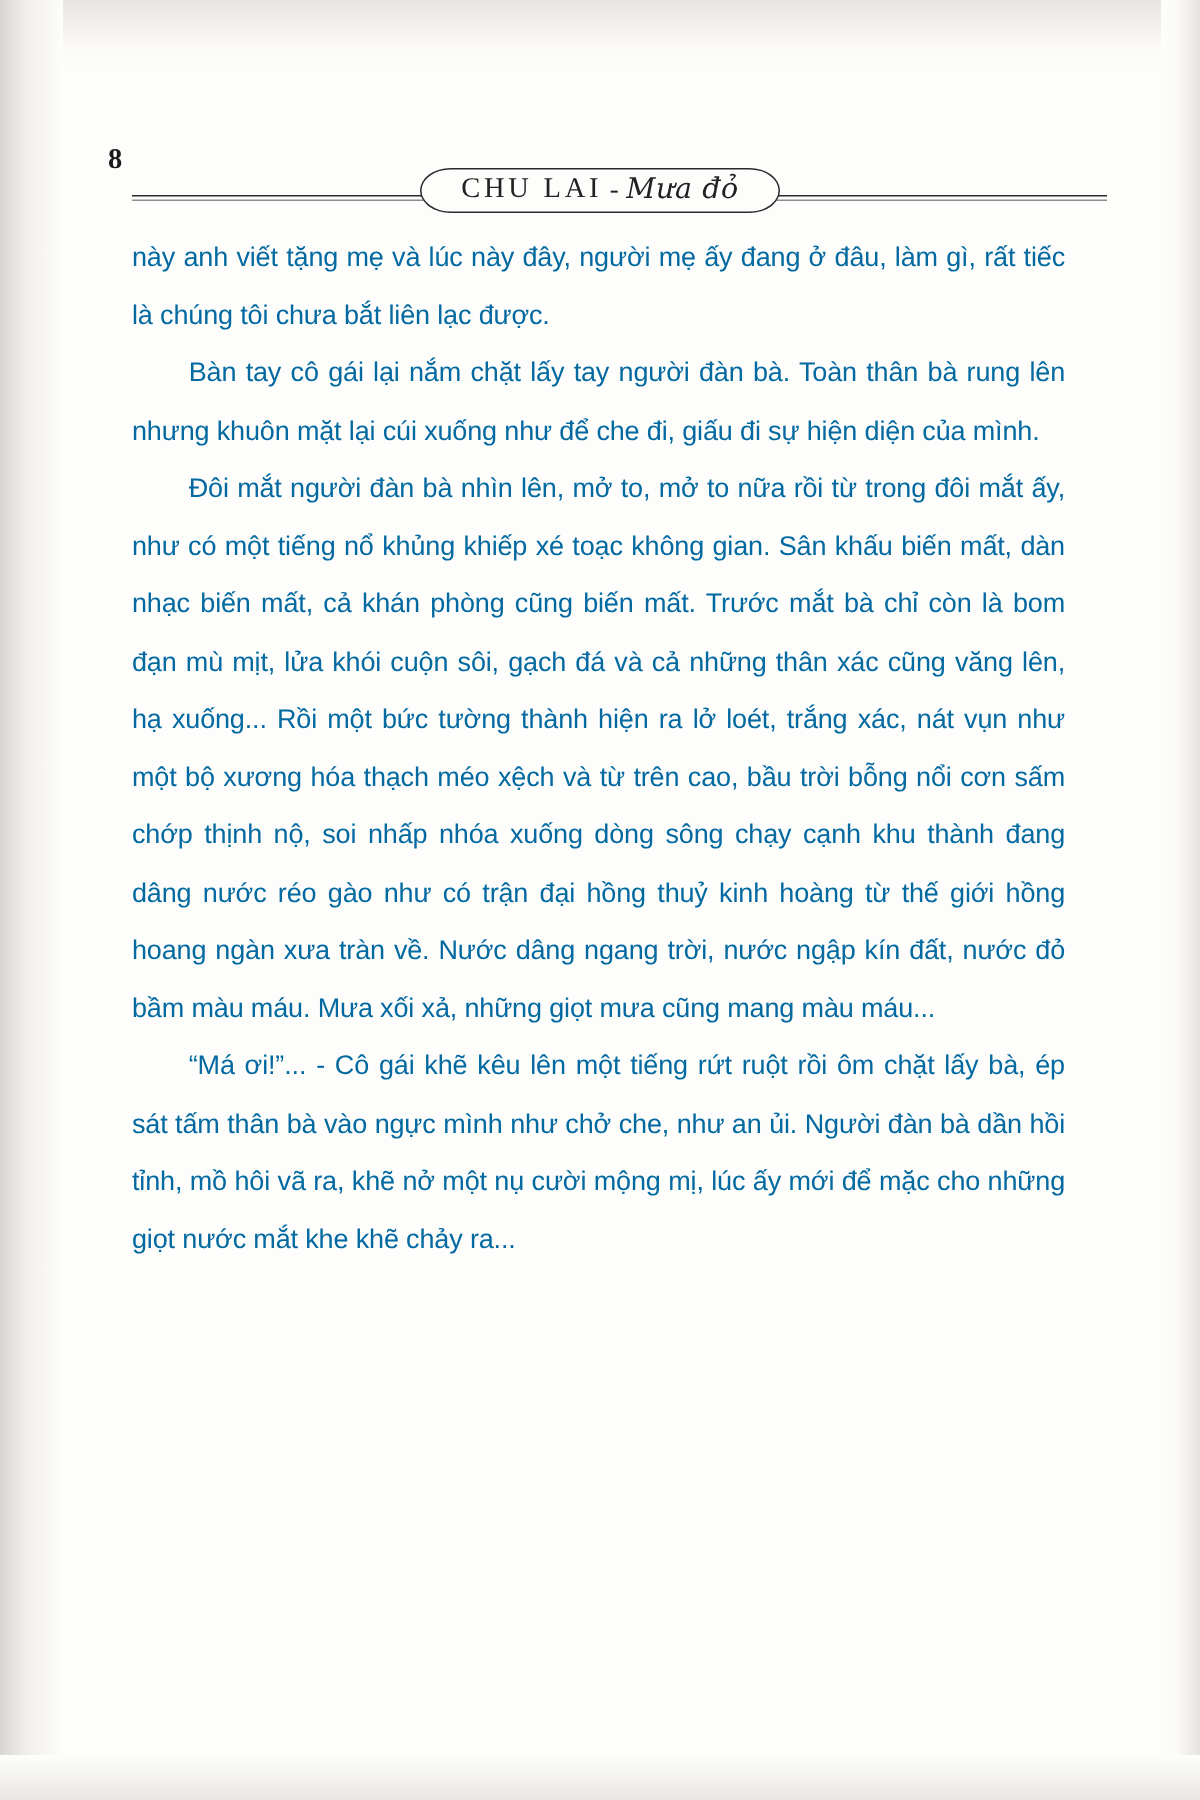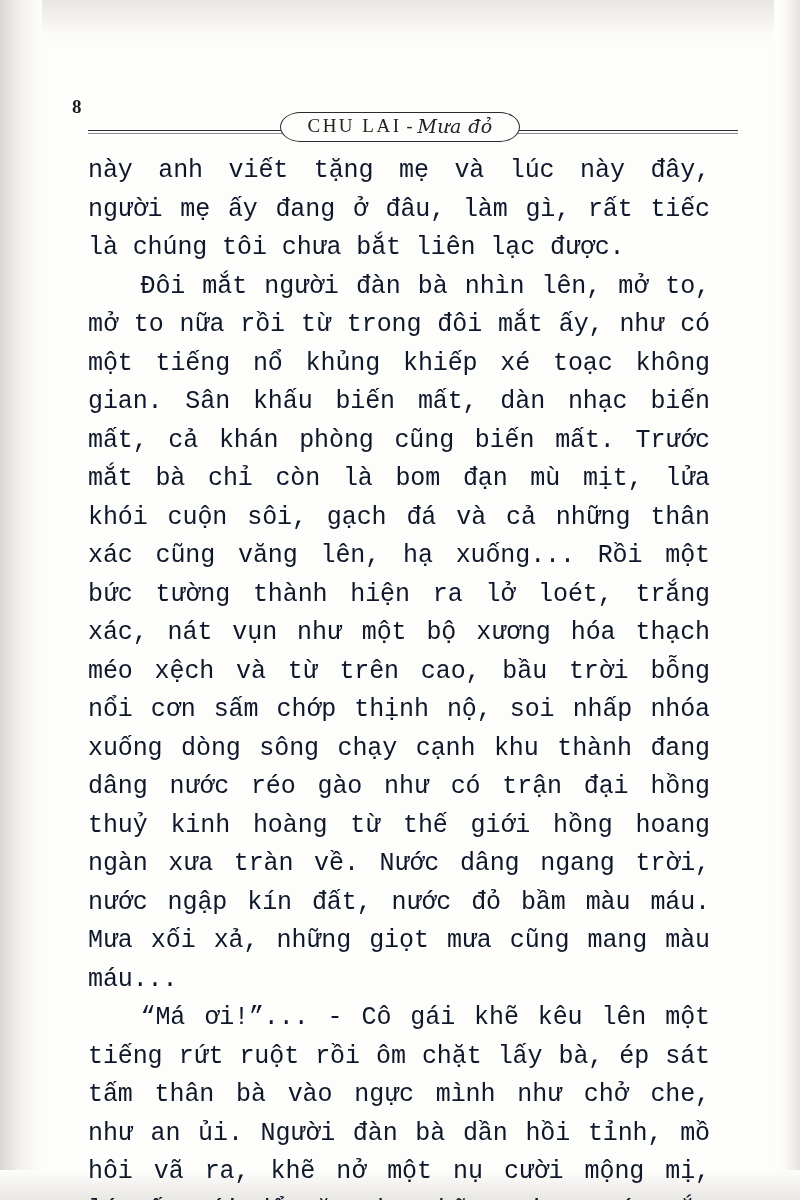--- a/index.html
+++ b/index.html
@@ -122,24 +122,24 @@
   }
 
   .text-block {
     position: absolute;
     top: 152px;
     left: 88px;
     width: 622px;
   }
   .text-block p {
     margin: 0 0 0 0;
-    font-family: Liberation Mono, monospace;
-    font-size: 25px;
+    font-family: Liberation Sans, sans-serif;
+    font-size: 18px;
     line-height: 38.5px;
-    color: #0f172a;
+    color: #0369a1;
     text-align: justify;
     text-justify: inter-word;
     letter-spacing: -0.1px;
   }
   .text-block p.indent {
     text-indent: 2.1em;
   }
   .text-block p + p {
     margin-top: 0;
   }
@@ -161,17 +161,18 @@
       <span class="running-head-inner">
         <span class="rh-author">CHU LAI</span><span class="rh-dash">-</span><span class="rh-title">Mưa đỏ</span>
       </span>
     </div>
   </div>
 
   <div class="folio">8</div>
 
   <div class="text-block">
     <p>này anh viết tặng mẹ và lúc này đây, người mẹ ấy đang ở đâu, làm gì, rất tiếc là chúng tôi chưa bắt liên lạc được.</p>
+    <p class="indent">Bàn tay cô gái lại nắm chặt lấy tay người đàn bà. Toàn thân bà rung lên nhưng khuôn mặt lại cúi xuống như để che đi, giấu đi sự hiện diện của mình.</p>
     <p class="indent">Đôi mắt người đàn bà nhìn lên, mở to, mở to nữa rồi từ trong đôi mắt ấy, như có một tiếng nổ khủng khiếp xé toạc không gian. Sân khấu biến mất, dàn nhạc biến mất, cả khán phòng cũng biến mất. Trước mắt bà chỉ còn là bom đạn mù mịt, lửa khói cuộn sôi, gạch đá và cả những thân xác cũng văng lên, hạ xuống... Rồi một bức tường thành hiện ra lở loét, trắng xác, nát vụn như một bộ xương hóa thạch méo xệch và từ trên cao, bầu trời bỗng nổi cơn sấm chớp thịnh nộ, soi nhấp nhóa xuống dòng sông chạy cạnh khu thành đang dâng nước réo gào như có trận đại hồng thuỷ kinh hoàng từ thế giới hồng hoang ngàn xưa tràn về. Nước dâng ngang trời, nước ngập kín đất, nước đỏ bầm màu máu. Mưa xối xả, những giọt mưa cũng mang màu máu...</p>
     <p class="indent">“Má ơi!”... - Cô gái khẽ kêu lên một tiếng rứt ruột rồi ôm chặt lấy bà, ép sát tấm thân bà vào ngực mình như chở che, như an ủi. Người đàn bà dần hồi tỉnh, mồ hôi vã ra, khẽ nở một nụ cười mộng mị, lúc ấy mới để mặc cho những giọt nước mắt khe khẽ chảy ra...</p>
   </div>
 
 </div>
 
 </body></html>

